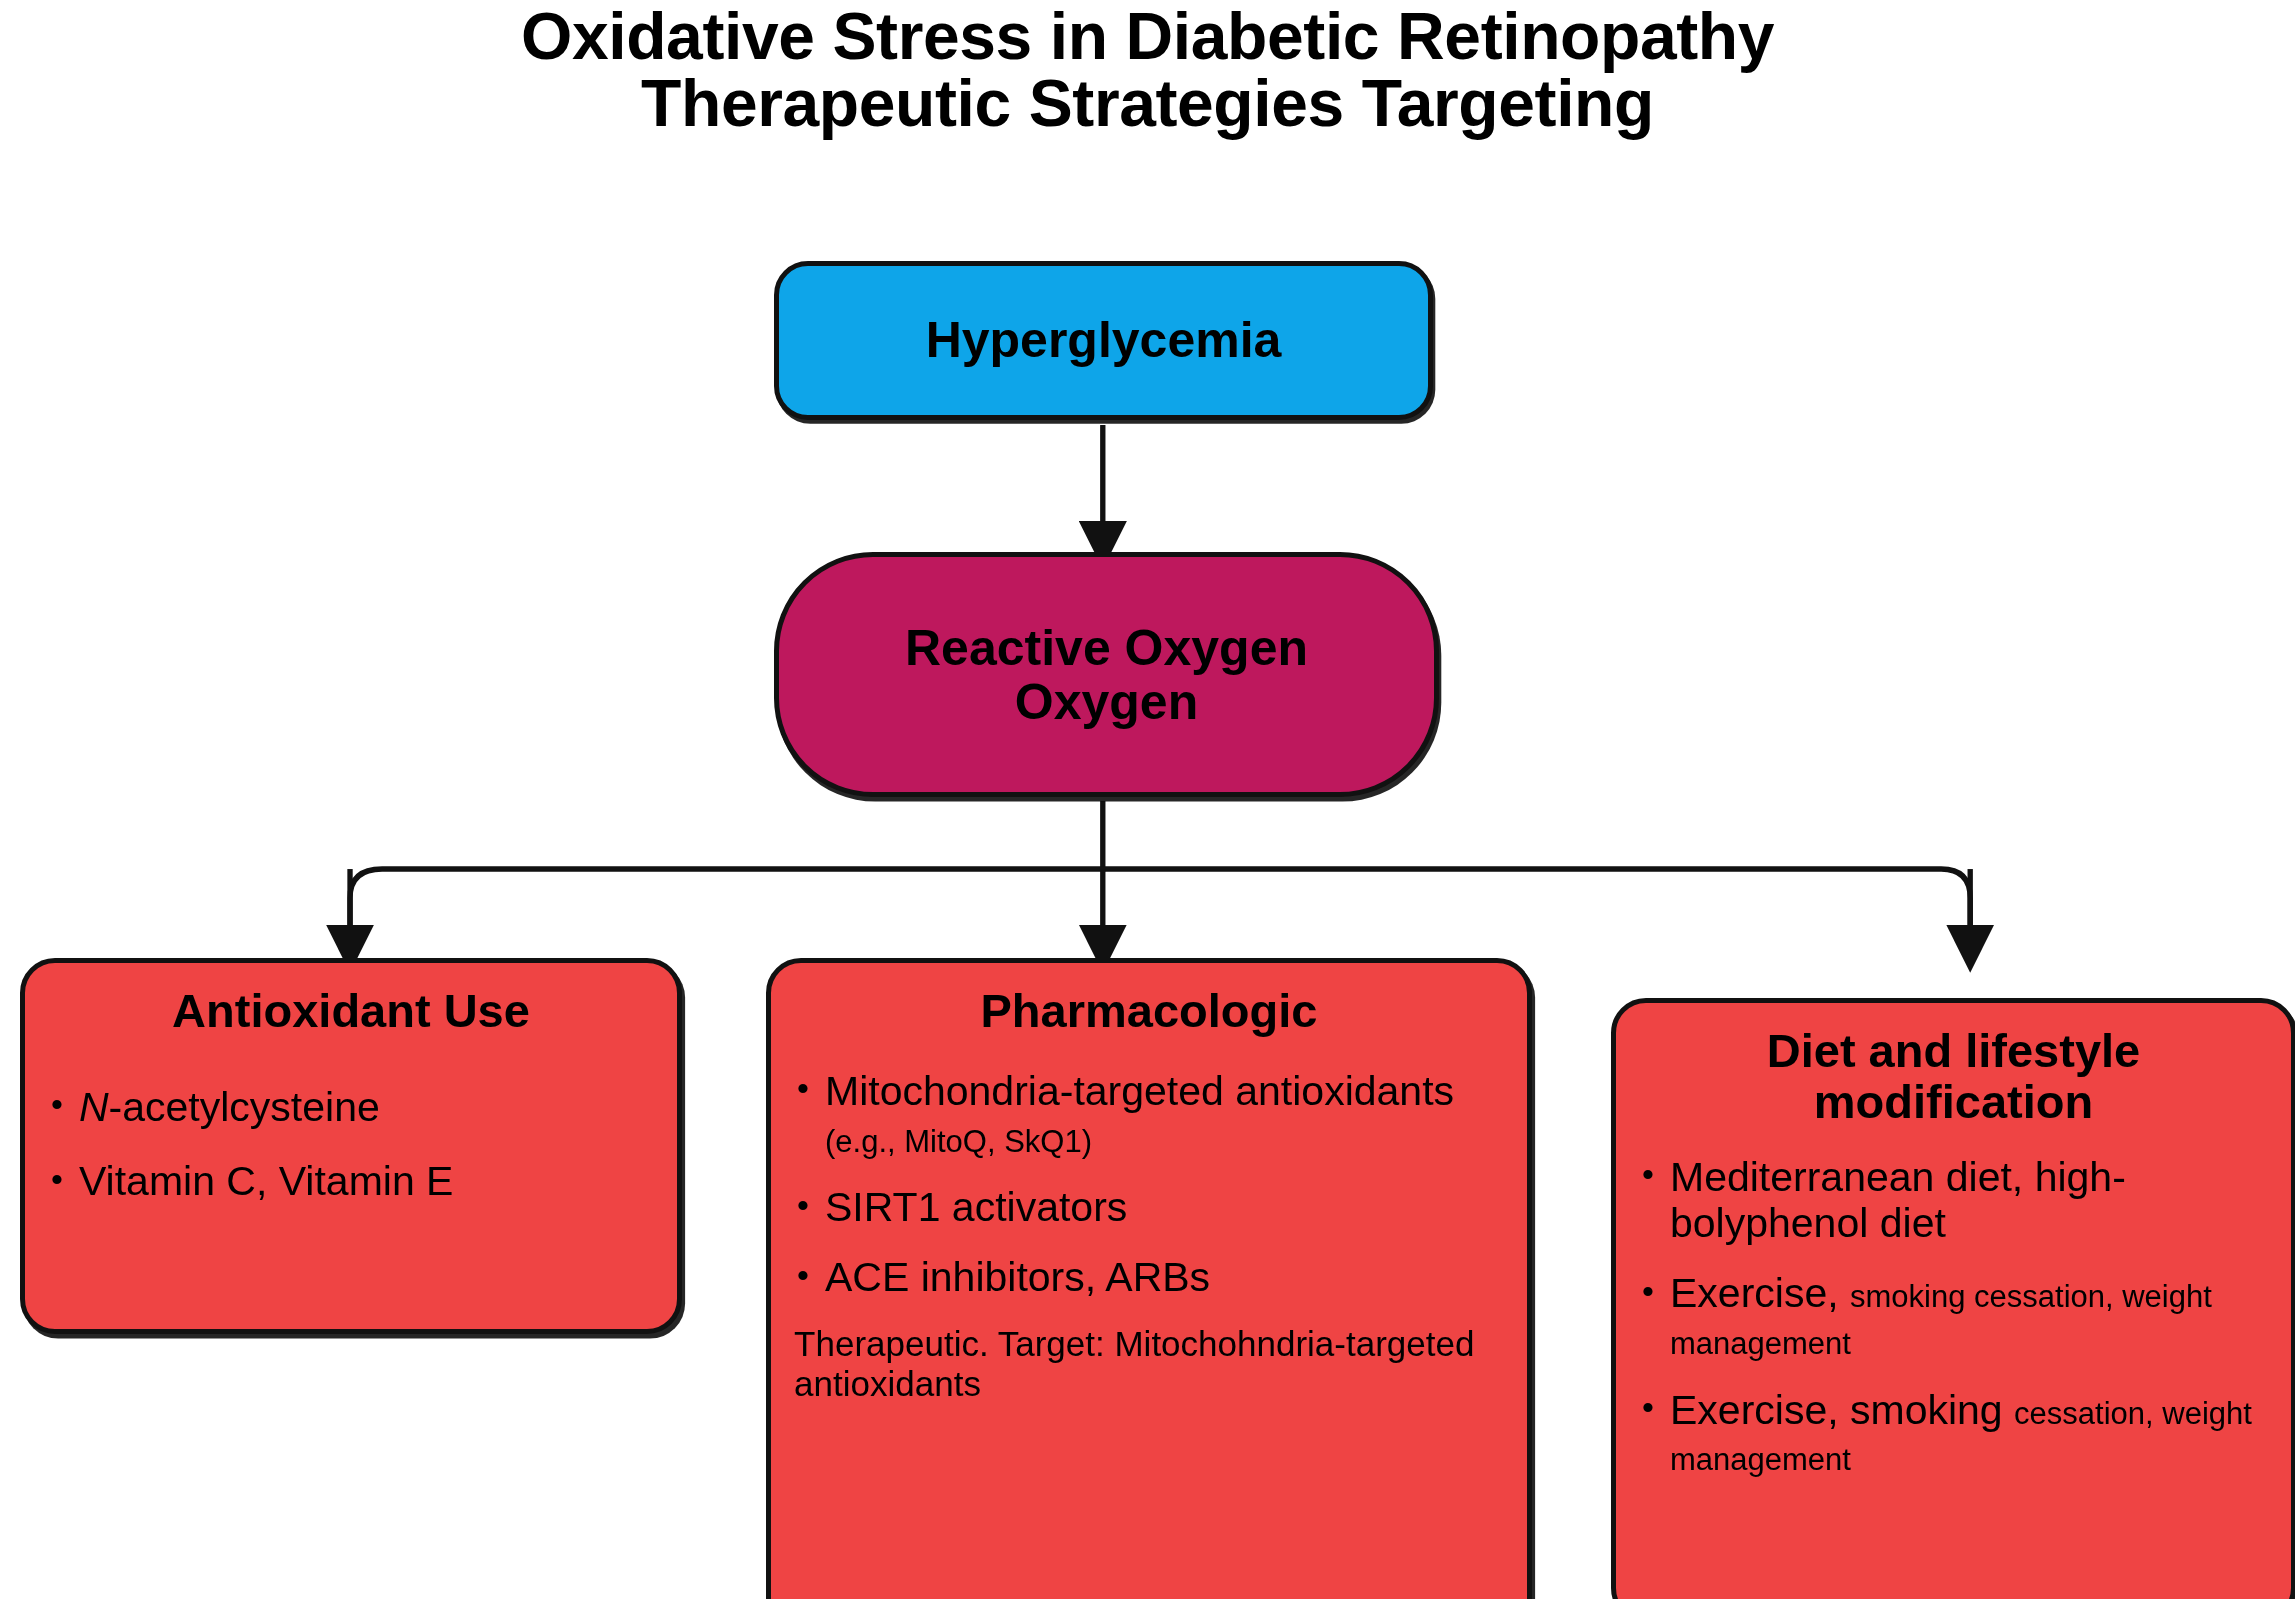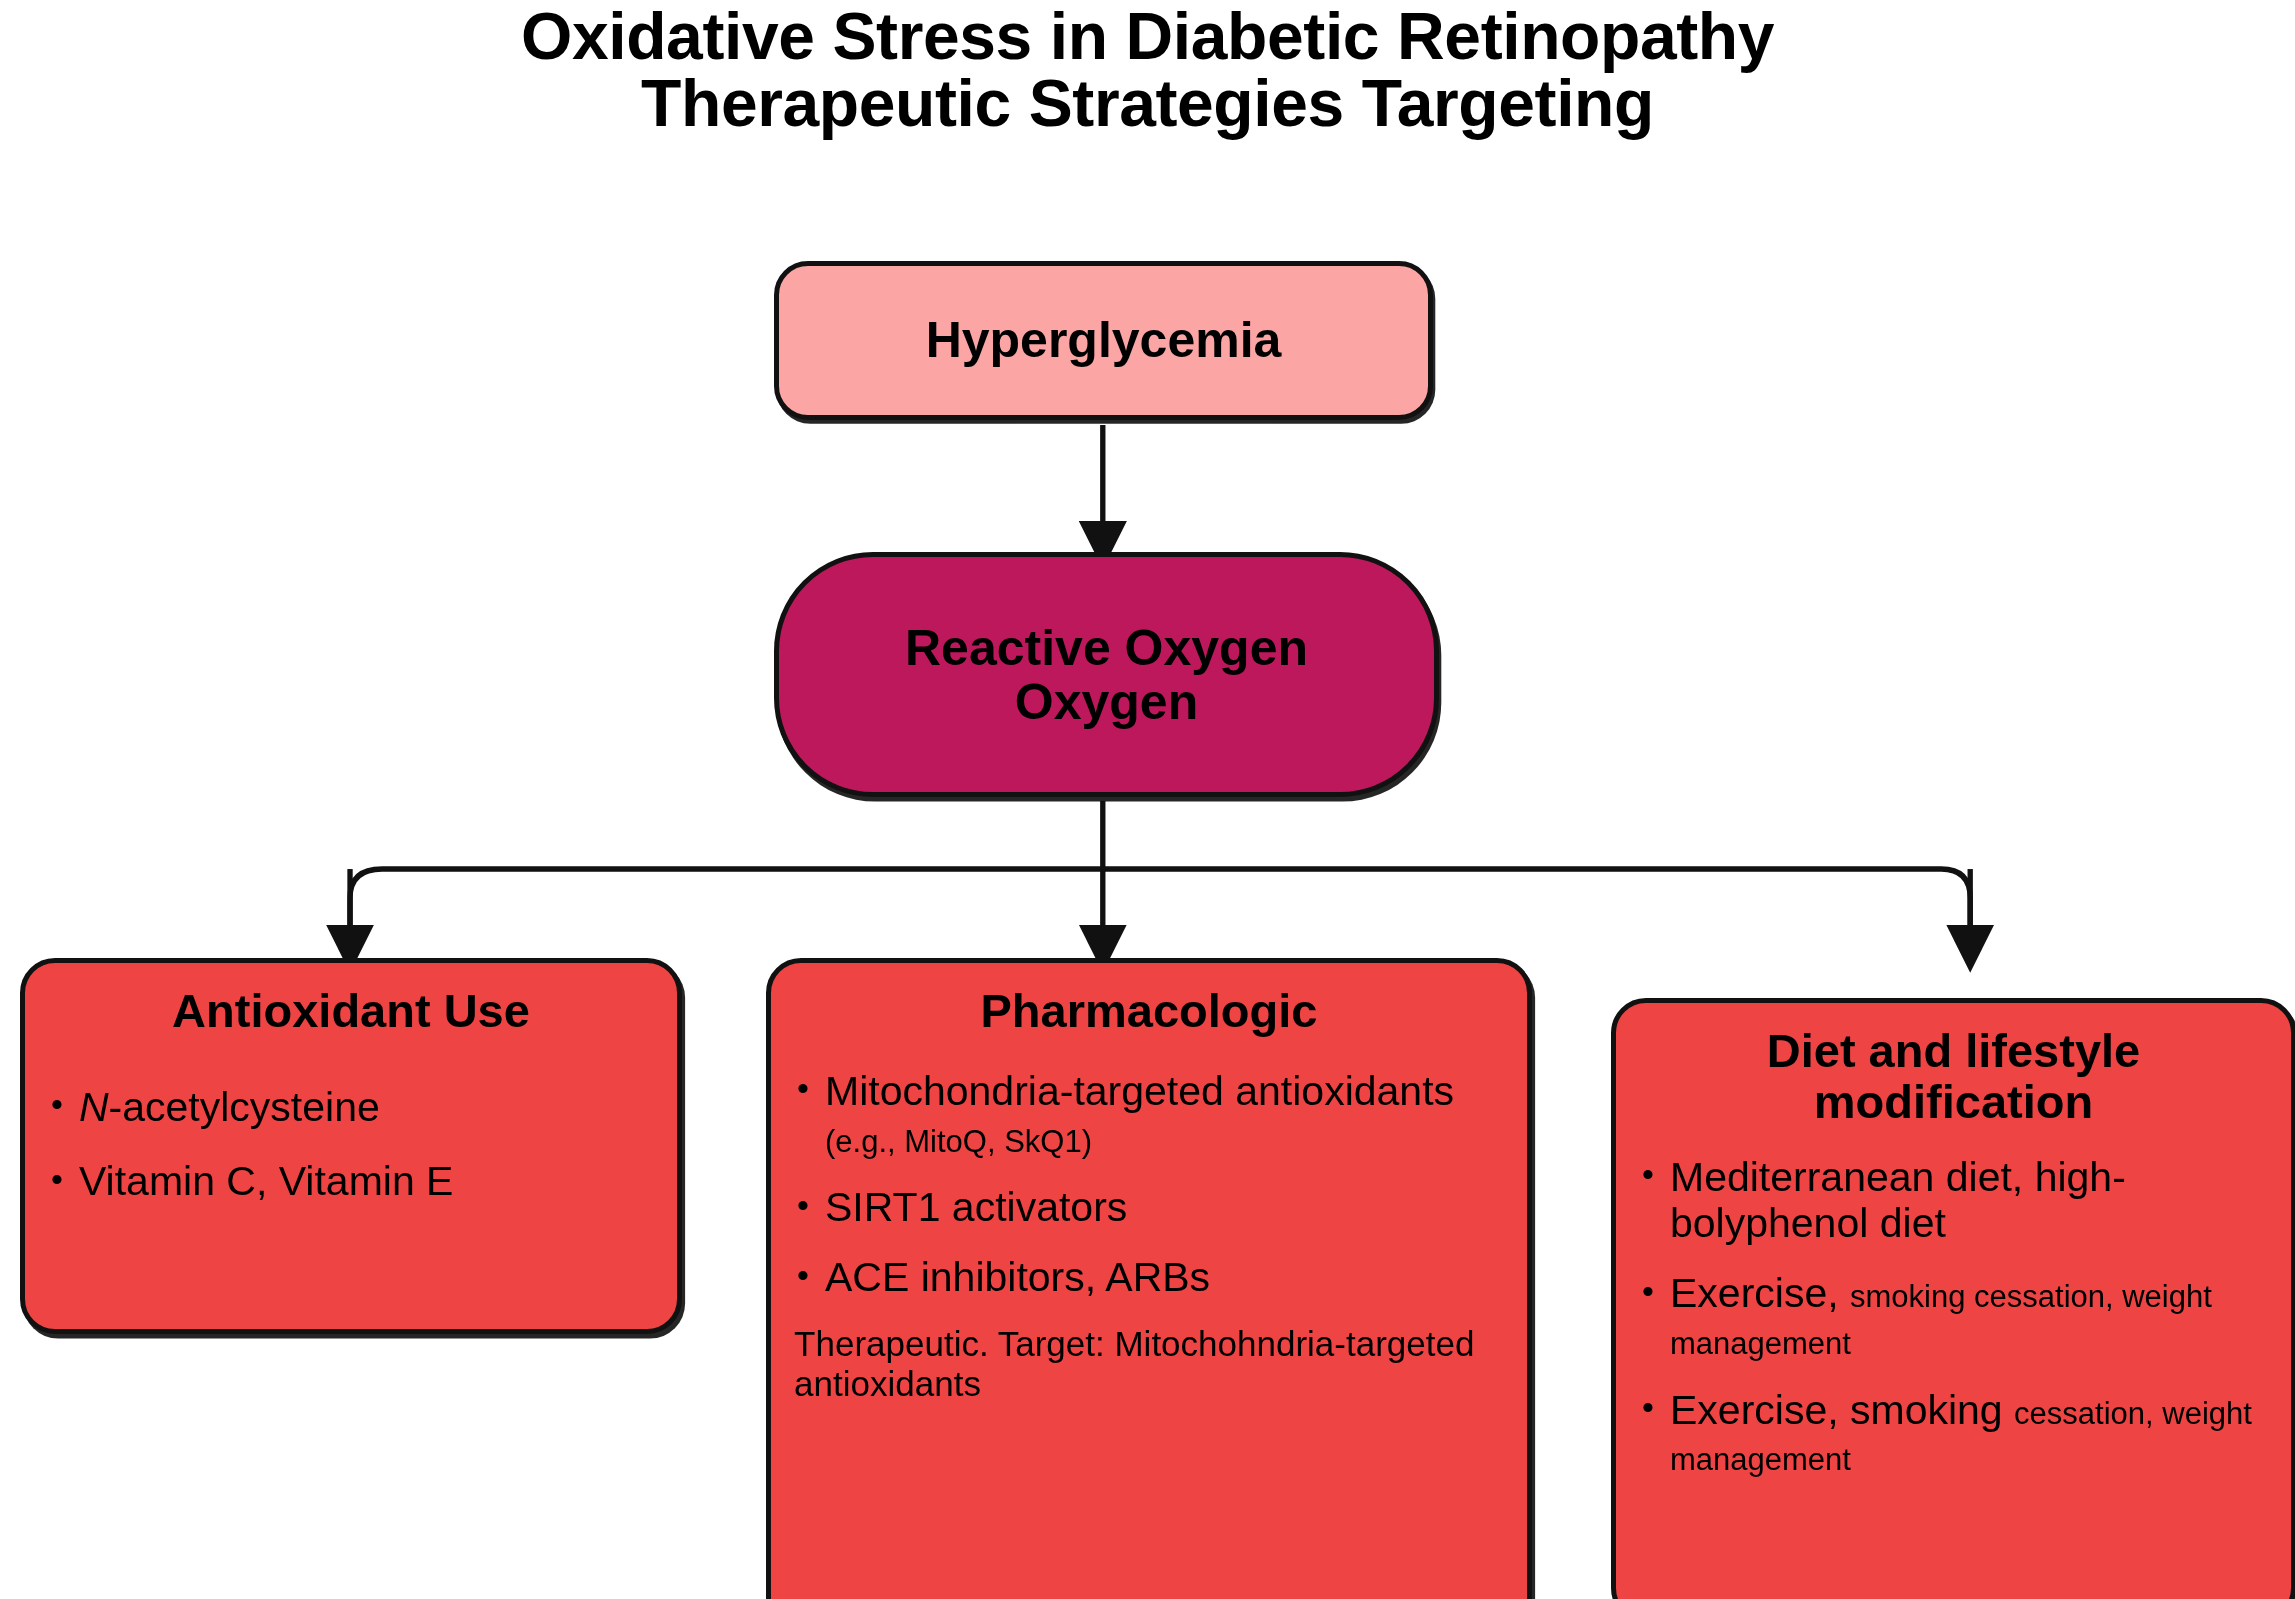--- a/index.html
+++ b/index.html
@@ -43,21 +43,21 @@
     left: 0; top: 0;
     width: 2295px; height: 1599px;
     pointer-events: none;
   }
 
   
   .node {
     position: absolute;
     box-sizing: border-box;
     border: 5.4px solid #111111;
-    background: #fca5a5;
+    background: #0ea5e9;
   }
 
   .node-hyper {
     left: 774px;
     top: 261px;
     width: 659px;
     height: 159px;
     border-radius: 34px;
     display: flex;
     align-items: center;

